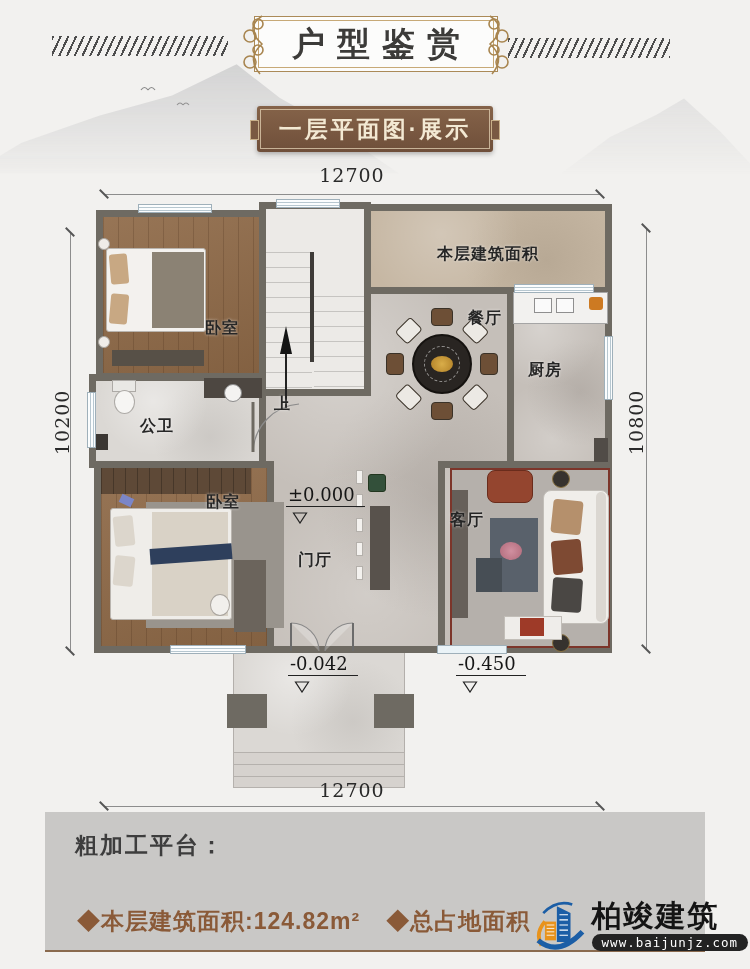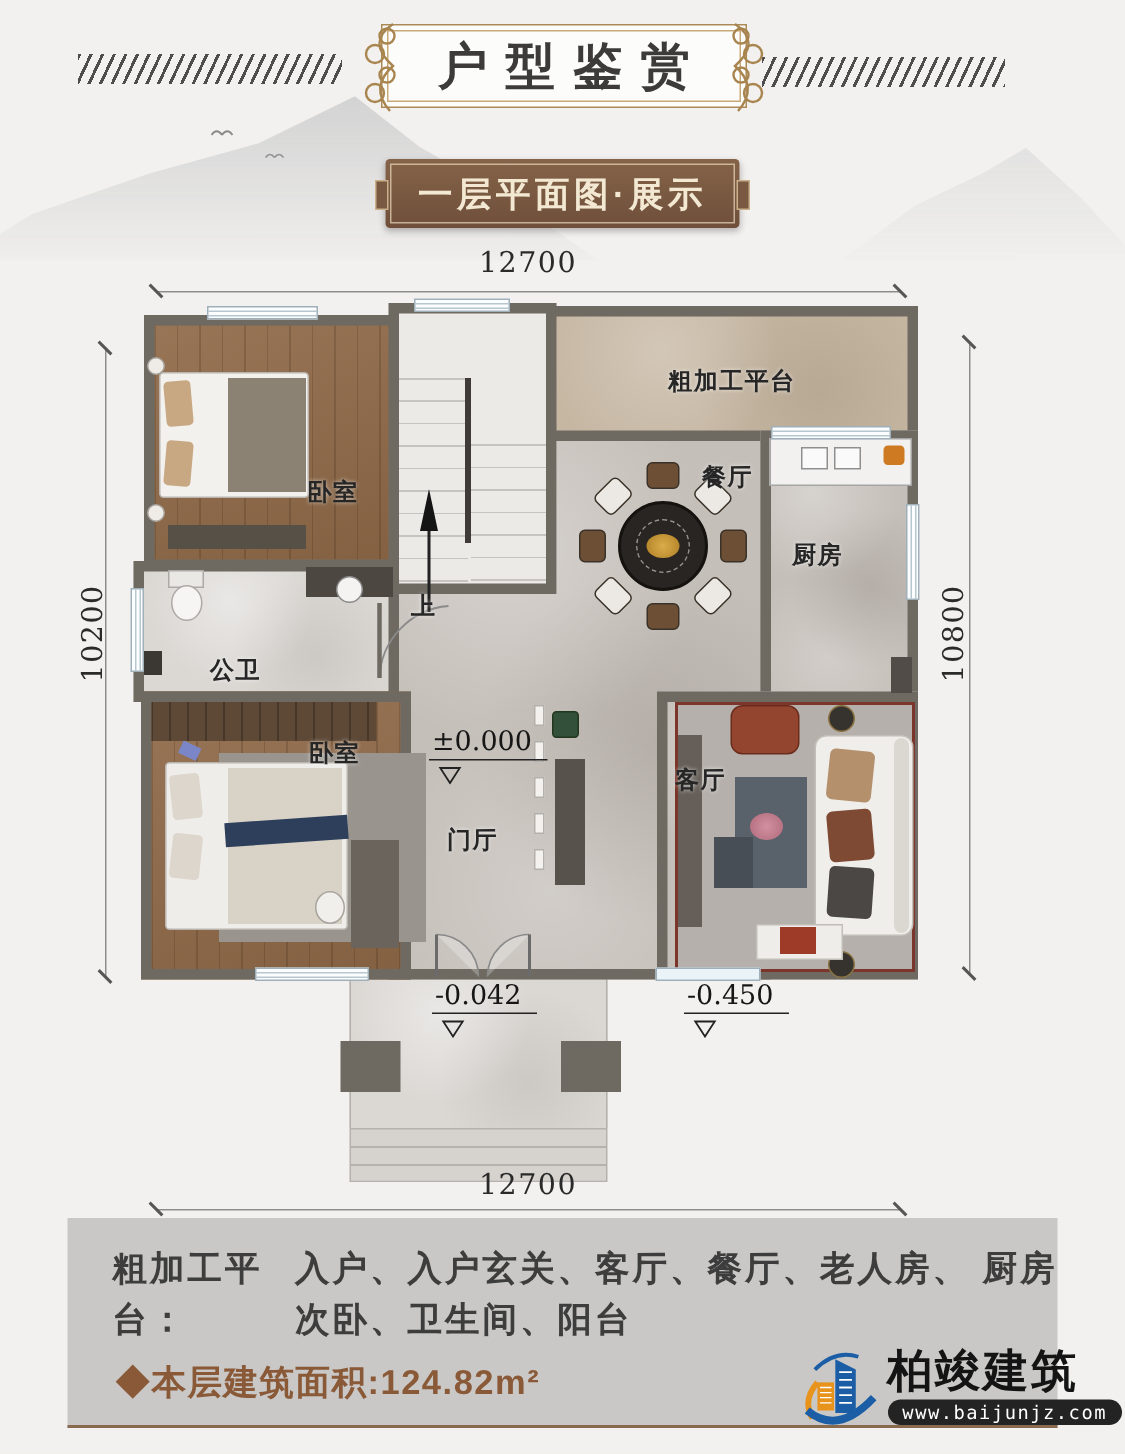--- a/index.html
+++ b/index.html
@@ -109,21 +109,21 @@
 
   <div class="room stairs-bg" style="left:259px;top:202px;width:112px;height:194px;z-index:2;"></div>
   <div class="steps" style="left:266px;top:252px;width:46px;height:138px;"></div>
   <div class="steps" style="left:314px;top:296px;width:50px;height:92px;"></div>
   <div class="abs" style="left:310px;top:252px;width:4px;height:110px;background:#3e3b38;z-index:3;"></div>
   <div class="abs" style="left:285px;top:352px;width:2px;height:56px;background:#222;z-index:7;"></div>
   <div class="abs" style="left:280px;top:326px;width:0;height:0;border-left:6px solid transparent;border-right:6px solid transparent;border-bottom:28px solid #151515;z-index:7;"></div>
   <div class="room-label" style="left:274px;top:394px;">上</div>
 
   <div class="room beige" style="left:364px;top:204px;width:248px;height:90px;z-index:2;"></div>
-  <div class="room-label" style="left:364px;top:244px;width:248px;text-align:center;">粗加工平台</div>
+  <div class="room-label" style="left:364px;top:244px;width:248px;text-align:center;">本层建筑面积</div>
 
   <div class="room marble" style="left:507px;top:287px;width:105px;height:184px;z-index:2;"></div>
   <div class="furn" style="left:513px;top:292px;width:95px;height:32px;background:#f2f1ef;border:1px solid #a5a5a5;"></div>
   <div class="furn" style="left:534px;top:298px;width:18px;height:15px;background:#fafafa;border:1px solid #8f8f8f;"></div>
   <div class="furn" style="left:556px;top:298px;width:18px;height:15px;background:#fafafa;border:1px solid #8f8f8f;"></div>
   <div class="furn" style="left:589px;top:297px;width:14px;height:13px;background:#cd7a22;border-radius:3px;"></div>
   <div class="furn" style="left:594px;top:438px;width:14px;height:24px;background:#514c47;"></div>
   <div class="room-label" style="left:528px;top:360px;">厨房</div>
 
   <div class="furn" style="left:412px;top:334px;width:60px;height:60px;background:#292522;border:2px solid #15120f;border-radius:50%;"></div>
@@ -154,21 +154,21 @@
   <div class="room marble-light" style="left:89px;top:374px;width:177px;height:94px;z-index:2;"></div>
   <div class="furn" style="left:204px;top:378px;width:58px;height:20px;background:#4d4741;"></div>
   <div class="furn" style="left:224px;top:384px;width:18px;height:18px;background:#f4f3f1;border:1px solid #8b8b8b;border-radius:50%;"></div>
   <div class="furn" style="left:112px;top:380px;width:24px;height:12px;background:#e9e8e5;border:1px solid #adaaa6;"></div>
   <div class="furn" style="left:114px;top:390px;width:21px;height:24px;background:#f6f5f3;border:1px solid #adaaa6;border-radius:50%;"></div>
   <div class="furn" style="left:96px;top:434px;width:12px;height:16px;background:#3b3733;"></div>
   <svg class="furn" style="left:250px;top:398px;" width="52" height="56">
     <path d="M3 54 A50 50 0 0 1 49 6" fill="none" stroke="#8a8a8a" stroke-width="1.2"></path>
     <line x1="3" y1="54" x2="3" y2="4" stroke="#6e6a62" stroke-width="3"></line>
   </svg>
-  <div class="room-label" style="left:140px;top:437px;">公卫</div>
+  <div class="room-label" style="left:140px;top:416px;">公卫</div>
 
   <div class="room wood" style="left:94px;top:461px;width:180px;height:192px;z-index:2;"></div>
   <div class="furn" style="left:101px;top:468px;width:150px;height:26px;background:#5e4937;background-image:repeating-linear-gradient(90deg,rgba(0,0,0,.25) 0 1px,transparent 1px 12px);"></div>
   <div class="furn" style="left:146px;top:502px;width:138px;height:126px;background:#99948d;"></div>
   <div class="furn" style="left:110px;top:508px;width:122px;height:112px;background:#efede9;border:1px solid #b9b4ae;border-radius:3px;"></div>
   <div class="furn" style="left:114px;top:516px;width:20px;height:30px;background:#dcd6cc;border-radius:3px;transform:rotate(-6deg);"></div>
   <div class="furn" style="left:114px;top:556px;width:20px;height:30px;background:#dcd6cc;border-radius:3px;transform:rotate(6deg);"></div>
   <div class="furn" style="left:152px;top:512px;width:76px;height:104px;background:#d9d2c6;"></div>
   <div class="furn" style="left:150px;top:546px;width:82px;height:16px;background:#2e3f5c;transform:rotate(-4deg);"></div>
   <div class="furn" style="left:234px;top:560px;width:32px;height:72px;background:#6b645c;"></div>
@@ -253,27 +253,24 @@
   <span class="tick" style="left:64px;top:650px;"></span>
   <div class="dim-text" style="left:30px;top:412px;width:64px;transform:rotate(-90deg);">10200</div>
   <div class="dim-line" style="left:646px;top:228px;width:1px;height:422px;"></div>
   <span class="tick" style="left:640px;top:227px;"></span>
   <span class="tick" style="left:640px;top:648px;"></span>
   <div class="dim-text" style="left:604px;top:412px;width:64px;transform:rotate(-90deg);">10800</div>
 
   <div class="info-box">
     <div class="layout-row">
       <span>粗加工平台：</span>
-      <div class="layout-lines">
-        <div>入户、入户玄关、客厅、餐厅、老人房、 厨房</div>
-        <div>次卧、卫生间、阳台</div>
-      </div>
     </div>
     <div class="area-row">
       <span>◆本层建筑面积:124.82m²</span>
+      <span>◆总占地面积</span>
     </div>
   </div>
 
   <div class="logo">
     <svg width="62" height="66" viewBox="0 0 64 68">
       <path d="M12 20 Q28 4 46 10" stroke="#1b5ea6" stroke-width="3" fill="none"></path>
       <path d="M10 58 Q2 44 14 30" stroke="#e8931c" stroke-width="4.5" fill="none"></path>
       <rect x="14" y="30" width="13" height="22" fill="#e8931c"></rect>
       <path d="M16 34 H25 M16 38 H25 M16 42 H25 M16 46 H25" stroke="#fff" stroke-width="1"></path>
       <polygon points="28,12 44,20 44,54 28,54" fill="#1b5ea6"></polygon>

